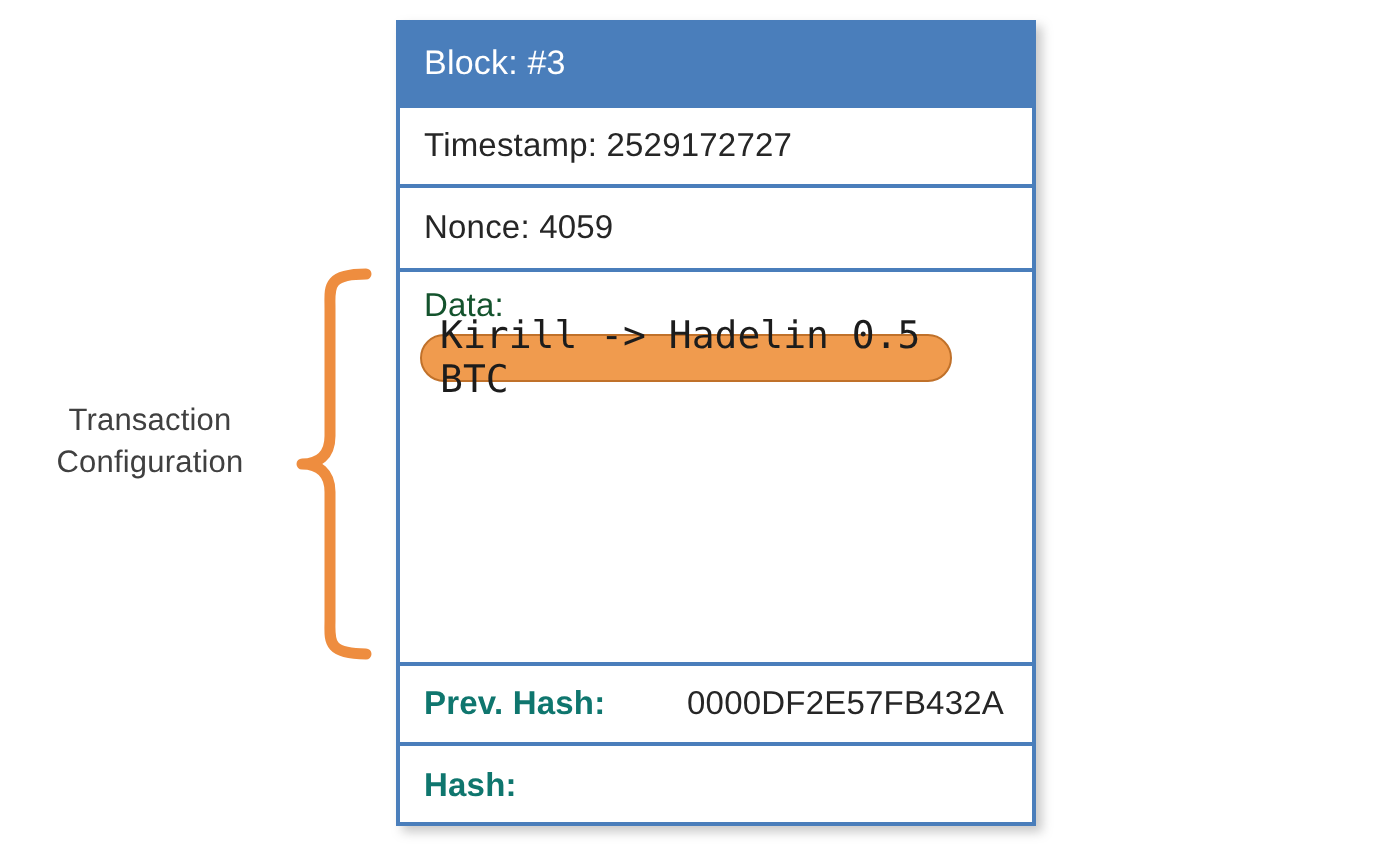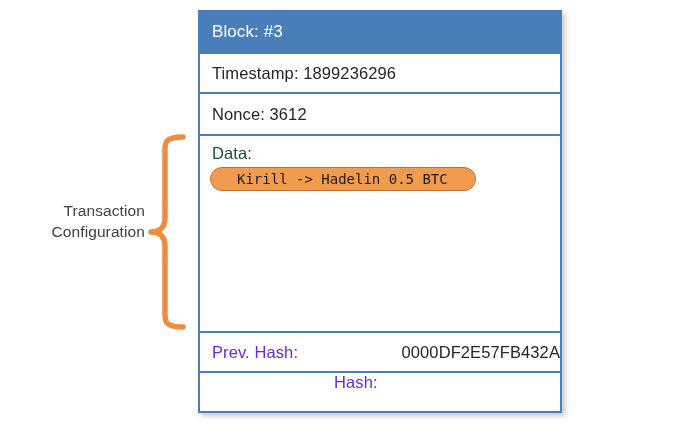--- a/index.html
+++ b/index.html
@@ -22,41 +22,41 @@
     left: 0px;
     top: 130px;
     width: 195px;
     height: 210px;
   }
   #annotation-label {
     position: absolute;
     left: 5px;
     top: 70px;
     width: 140px;
-    text-align: right;
+    text-align: center;
     font-size: 15.5px;
     line-height: 21px;
     color: #404040;
     white-space: pre-line;
     letter-spacing: 0.1px;
   }
   #annotation-brace {
     position: absolute;
     left: 145px;
     top: 2px;
     width: 45px;
     height: 200px;
   }
 
   
   #block-card {
     position: absolute;
     left: 198px;
     top: 10px;
-    width: 364px;
+    width: 320px;
     height: 403px;
     box-sizing: border-box;
     background: #ffffff;
     border: 2px solid #4a7ebb;
     box-shadow: 3px 3px 5px rgba(120,120,120,0.40);
   }
 
   .card-row {
     box-sizing: border-box;
     border-bottom: 2px solid #4a7ebb;
@@ -97,43 +97,45 @@
   .tx-pill {
     box-sizing: border-box;
     width: 266px;
     height: 24px;
     margin-bottom: 5px;
     background: #f09b4e;
     border: 1.6px solid #c0712a;
     border-radius: 13px;
     display: flex;
     align-items: center;
-    padding-left: 26px;
+    padding-left: 9px;
     font-family: "DejaVu Sans Mono", "Liberation Mono", monospace;
-    font-size: 14px;
+    font-size: 19px;
     color: #1c1c1c;
     letter-spacing: 0px;
   }
 
   .hash-row {
     height: 40px;
     display: flex;
     align-items: center;
     font-size: 16.5px;
   }
   #row-prev-hash { border-bottom: 2px solid #4a7ebb; }
-  #row-hash { border-bottom: none; flex-direction: column; }
+  #row-hash { border-bottom: none; }
   .hash-key {
     width: 104px;
     flex: 0 0 auto;
-    color: #6d28d9;
+    color: #0f766e;
+    font-weight: bold;
   }
   .hash-val {
     flex: 1 1 auto;
     text-align: right;
+    padding-right: 14px;
     color: #262626;
   }
 </style>
 </head>
 <body>
 
 <div id="annotation-group">
   <div id="annotation-label">Transaction
 Configuration</div>
 
@@ -147,23 +149,23 @@
                L 20 178
                C 20 188, 18 195, 38 195" fill="none" stroke="#ee8d3f" stroke-width="5.5" stroke-linecap="round" stroke-linejoin="round"></path>
     </svg>
   </div>
 </div>
 
 <div id="block-card">
 
   <div id="block-header" class="card-row">Block: #3</div>
 
-  <div id="row-timestamp" class="card-row">Timestamp: 1899236296</div>
+  <div id="row-timestamp" class="card-row">Timestamp: 2529172727</div>
 
-  <div id="row-nonce" class="card-row">Nonce: 3612</div>
+  <div id="row-nonce" class="card-row">Nonce: 4059</div>
 
   <div id="row-data" class="card-row">
     <div id="data-label">Data:</div>
     <div id="tx-list">
       <div class="tx-pill">Kirill -&gt; Hadelin 0.5 BTC</div>
     </div>
   </div>
 
   <div id="row-prev-hash" class="card-row hash-row">
     <span class="hash-key">Prev. Hash:</span>

